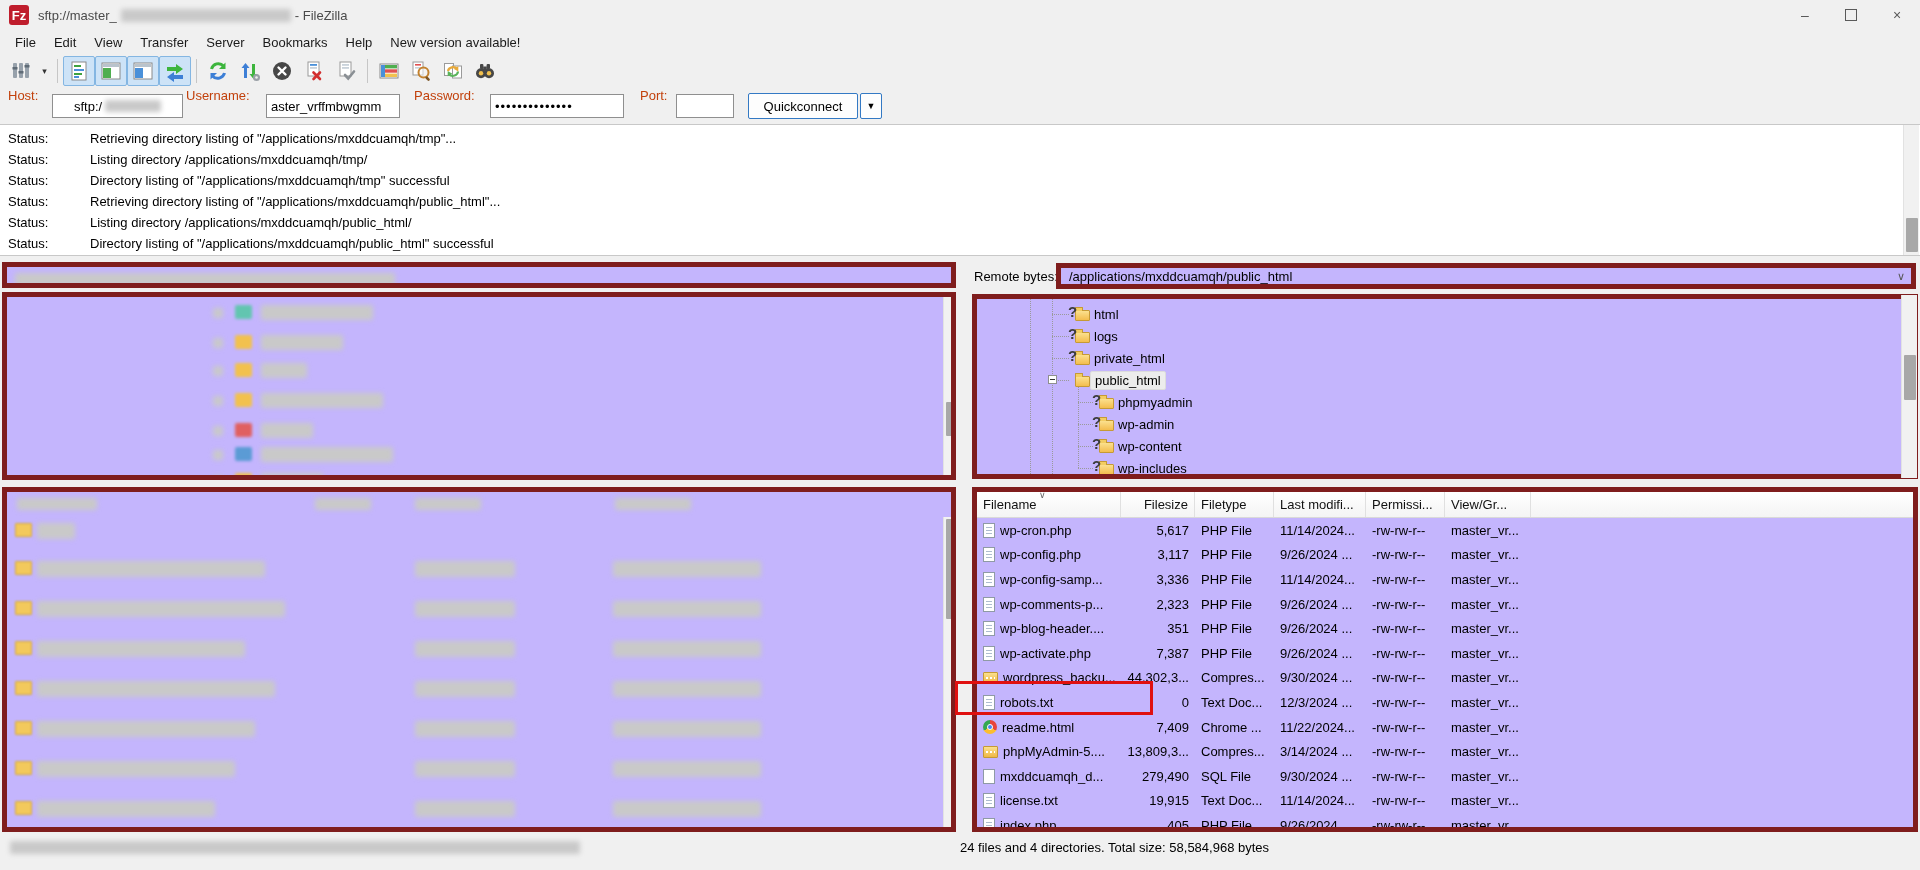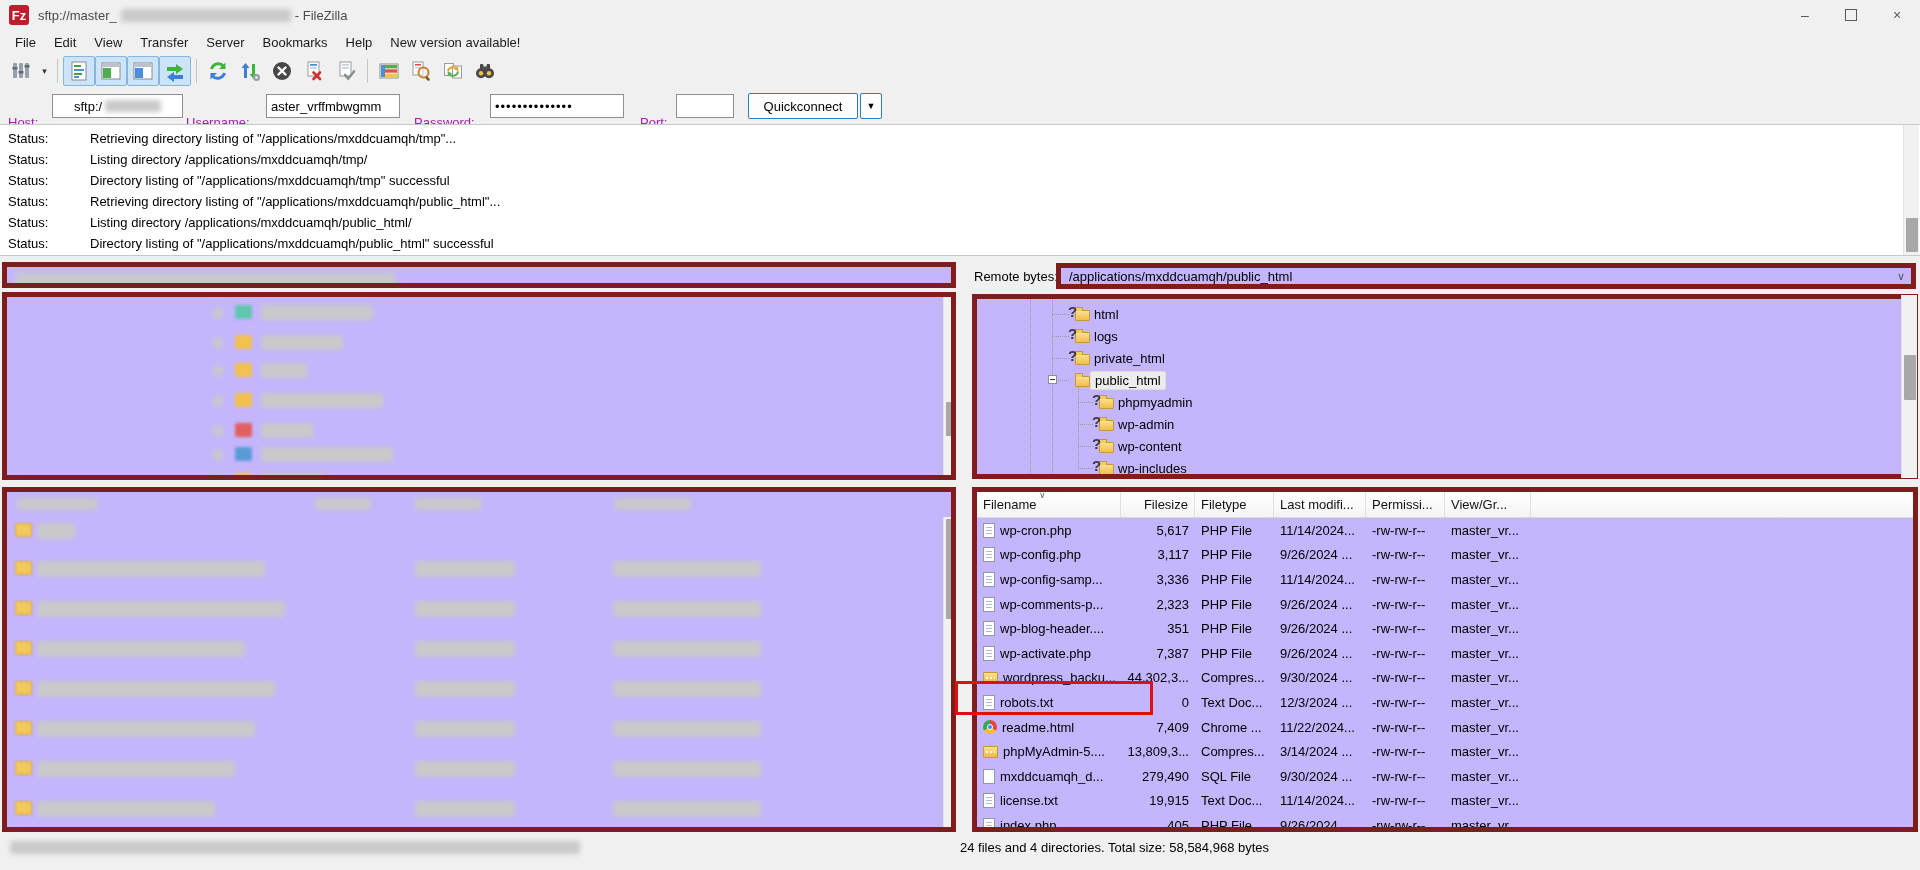--- a/index.html
+++ b/index.html
@@ -20,21 +20,21 @@
   .menu-item{padding:3px 9px;color:#1a1a1a;}
   
   #toolbar{left:0;top:54px;width:1920px;height:34px;display:flex;align-items:center;padding-left:5px;}
   .tb-btn{width:30px;height:28px;display:flex;align-items:center;justify-content:center;
           border:1px solid transparent;border-radius:2px;}
   .tb-btn.active{background:#cde3f7;border-color:#84b6e2;}
   .tb-caret{width:15px;height:28px;display:flex;align-items:center;justify-content:center;font-size:9px;color:#333;}
   .tb-sep{width:1px;height:24px;background:#c6c6c6;margin:0 5px;}
   
   #quickbar{left:0;top:88px;width:1920px;height:36px;}
-  .qc-label{position:absolute;top:27px;color:#a21caf;}
+  .qc-label{position:absolute;top:0;color:#c2410c;}
   .qc-input{position:absolute;top:6px;height:22px;background:#fff;border:1px solid #8f8f8f;
             font-family:inherit;font-size:13px;padding:0 4px;box-sizing:content-box;}
   .qc-btn{position:absolute;top:5px;height:24px;background:#fdfdfd;border:1px solid #3379c4;border-radius:2px;
           display:flex;align-items:center;justify-content:center;}
   
   #logarea{left:0;top:124px;width:1920px;height:132px;background:#fff;border-top:1px solid #c8c8c8;
            border-bottom:1px solid #c8c8c8;box-sizing:border-box;padding-top:3px;}
   .log-line{height:21px;line-height:21px;display:flex;white-space:pre;}
   .log-label{width:82px;padding-left:8px;flex:none;}
   

